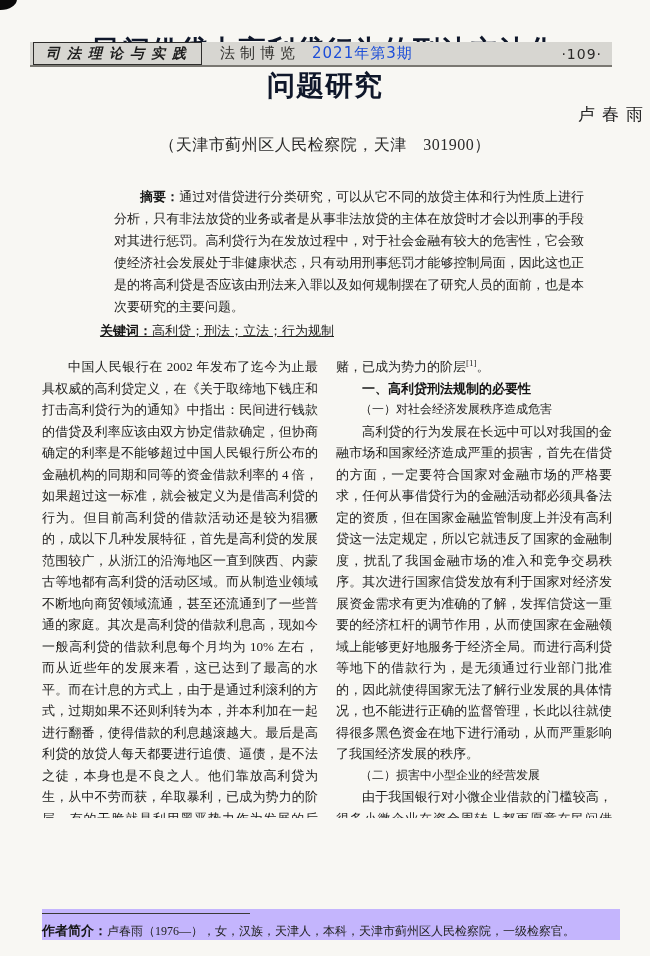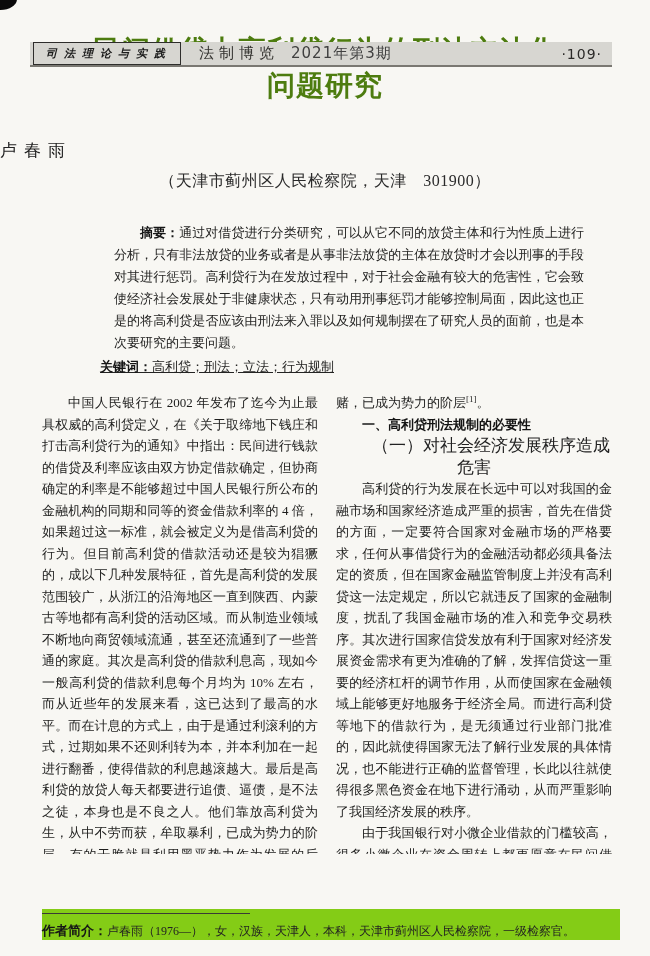--- a/index.html
+++ b/index.html
@@ -23,44 +23,44 @@
   .header-band{
     position:absolute;top:42px;left:30px;width:582px;height:25px;
     background:#d7d6d1;border-bottom:2px solid #7a7872;
     display:flex;align-items:center;box-sizing:border-box;
   }
   .journal-box{
     margin-left:3px;height:21px;line-height:21px;
     border:1.5px solid #2e2d2b;background:#d7d6d1;
     padding:0 8px 0 12px;
     font-weight:bold;font-style:italic;
-    font-size:11px;letter-spacing:7px;color:#1c1c1c;white-space:nowrap;
+    font-size:14px;letter-spacing:7px;color:#1c1c1c;white-space:nowrap;
   }
   .journal-name{
     margin-left:18px;font-size:15px;letter-spacing:5px;color:#33322f;
     font-family:Liberation Serif, serif;white-space:nowrap;
   }
   .issue{
-    margin-left:12px;font-size:15px;color:#404040;letter-spacing:1px;
+    margin-left:12px;font-size:15px;color:#1d4ed8;letter-spacing:1px;
     font-family:"DejaVu Sans","Liberation Sans",sans-serif;white-space:nowrap;
   }
   .pageno{
     margin-left:auto;margin-right:10px;font-size:14px;color:#2b2a28;
     font-family:"DejaVu Sans","Liberation Sans",sans-serif;letter-spacing:1px;
   }
   
   .title{
     margin:33px 40px 0;
     text-align:center;
     font-family:"DejaVu Sans","Liberation Sans",sans-serif;
-    font-weight:bold;font-size:28px;line-height:35px;color:#4d7c0f;
+    font-weight:bold;font-size:28px;line-height:35px;color:#0f172a;
     letter-spacing:1px;
   }
   .author{
-    margin-top:36px;text-align:left;
+    text-align:right;
     font-size:17px;letter-spacing:7px;color:#222;font-family:Liberation Serif, serif;
   }
   .affiliation{
     margin-top:9px;text-align:center;
     font-size:16px;letter-spacing:.5px;color:#2a2a2a;
   }
   
   .abstract-wrap{margin:30px 66px 0 74px;}
   .abstract,.keywords{
     font-size:13px;line-height:22px;color:#242423;
@@ -83,28 +83,28 @@
     margin:0;font-size:13px;line-height:21.5px;
     text-align:justify;text-indent:2em;color:#1d1d1c;
   }
   .col p.noindent{text-indent:0;}
   .h-bold{
     margin:0;font-size:13px;line-height:21.5px;text-indent:2em;
     font-family:"DejaVu Sans","Liberation Sans",sans-serif;
     font-weight:bold;color:#141414;
   }
   .h-kai{
-    margin:0;font-size:17px;line-height:21.5px;text-indent:2em;
-    font-weight:normal;color:#222;text-align:center;
+    margin:0;font-size:12px;line-height:21.5px;text-indent:2em;
+    font-weight:normal;color:#222;
   }
   sup{font-size:9px;line-height:0;}
   
   .footnote{
     position:absolute;left:42px;right:30px;bottom:16px;
-    background:#84cc16;padding-top:4px;
+    background:#c4b5fd;padding-top:4px;
   }
   .fn-rule{width:208px;height:1.5px;background:#3a3936;margin-bottom:8px;}
   .footnote p{
     margin:0;font-size:12px;line-height:18px;color:#232322;text-align:left;
   }
 </style>
 </head>
 <body>
 
 <div class="scan">
@@ -133,20 +133,21 @@
 
     <div class="col">
       <p>中国人民银行在 2002 年发布了迄今为止最具权威的高利贷定义，在《关于取缔地下钱庄和打击高利贷行为的通知》中指出：民间进行钱款的借贷及利率应该由双方协定借款确定，但协商确定的利率是不能够超过中国人民银行所公布的金融机构的同期和同等的资金借款利率的 4 倍，如果超过这一标准，就会被定义为是借高利贷的行为。但目前高利贷的借款活动还是较为猖獗的，成以下几种发展特征，首先是高利贷的发展范围较广，从浙江的沿海地区一直到陕西、内蒙古等地都有高利贷的活动区域。而从制造业领域不断地向商贸领域流通，甚至还流通到了一些普通的家庭。其次是高利贷的借款利息高，现如今一般高利贷的借款利息每个月均为 10% 左右，而从近些年的发展来看，这已达到了最高的水平。而在计息的方式上，由于是通过利滚利的方式，过期如果不还则利转为本，并本利加在一起进行翻番，使得借款的利息越滚越大。最后是高利贷的放贷人每天都要进行追债、逼债，是不法之徒，本身也是不良之人。他们靠放高利贷为生，从中不劳而获，牟取暴利，已成为势力的阶层，有的干脆就是利用黑恶势力作为发展的后盾，公开进行放贷，或以赌博为依托，为赌徒提供高利息的借款服务，甚至涉赌、参</p>
     </div>
 
     <div class="col">
       <p class="noindent"><span>赌，已成为势力的阶层</span><sup>[1]</sup><span>。</span></p>
       <h3 class="h-bold">一、高利贷刑法规制的必要性</h3>
       <h4 class="h-kai">（一）对社会经济发展秩序造成危害</h4>
       <p>高利贷的行为发展在长远中可以对我国的金融市场和国家经济造成严重的损害，首先在借贷的方面，一定要符合国家对金融市场的严格要求，任何从事借贷行为的金融活动都必须具备法定的资质，但在国家金融监管制度上并没有高利贷这一法定规定，所以它就违反了国家的金融制度，扰乱了我国金融市场的准入和竞争交易秩序。其次进行国家信贷发放有利于国家对经济发展资金需求有更为准确的了解，发挥信贷这一重要的经济杠杆的调节作用，从而使国家在金融领域上能够更好地服务于经济全局。而进行高利贷等地下的借款行为，是无须通过行业部门批准的，因此就使得国家无法了解行业发展的具体情况，也不能进行正确的监督管理，长此以往就使得很多黑色资金在地下进行涌动，从而严重影响了我国经济发展的秩序。</p>
+      <h4 class="h-kai">（二）损害中小型企业的经营发展</h4>
       <p>由于我国银行对小微企业借款的门槛较高，很多小微企业在资金周转上都更愿意在民间借款，而这就形成了高利贷借款的基础。因为，高</p>
     </div>
 
   </div>
 
   <div class="footnote">
     <div class="fn-rule"></div>
     <p><b class="lbl">作者简介：</b><span>卢春雨（1976—），女，汉族，天津人，本科，天津市蓟州区人民检察院，一级检察官。</span></p>
   </div>
 

